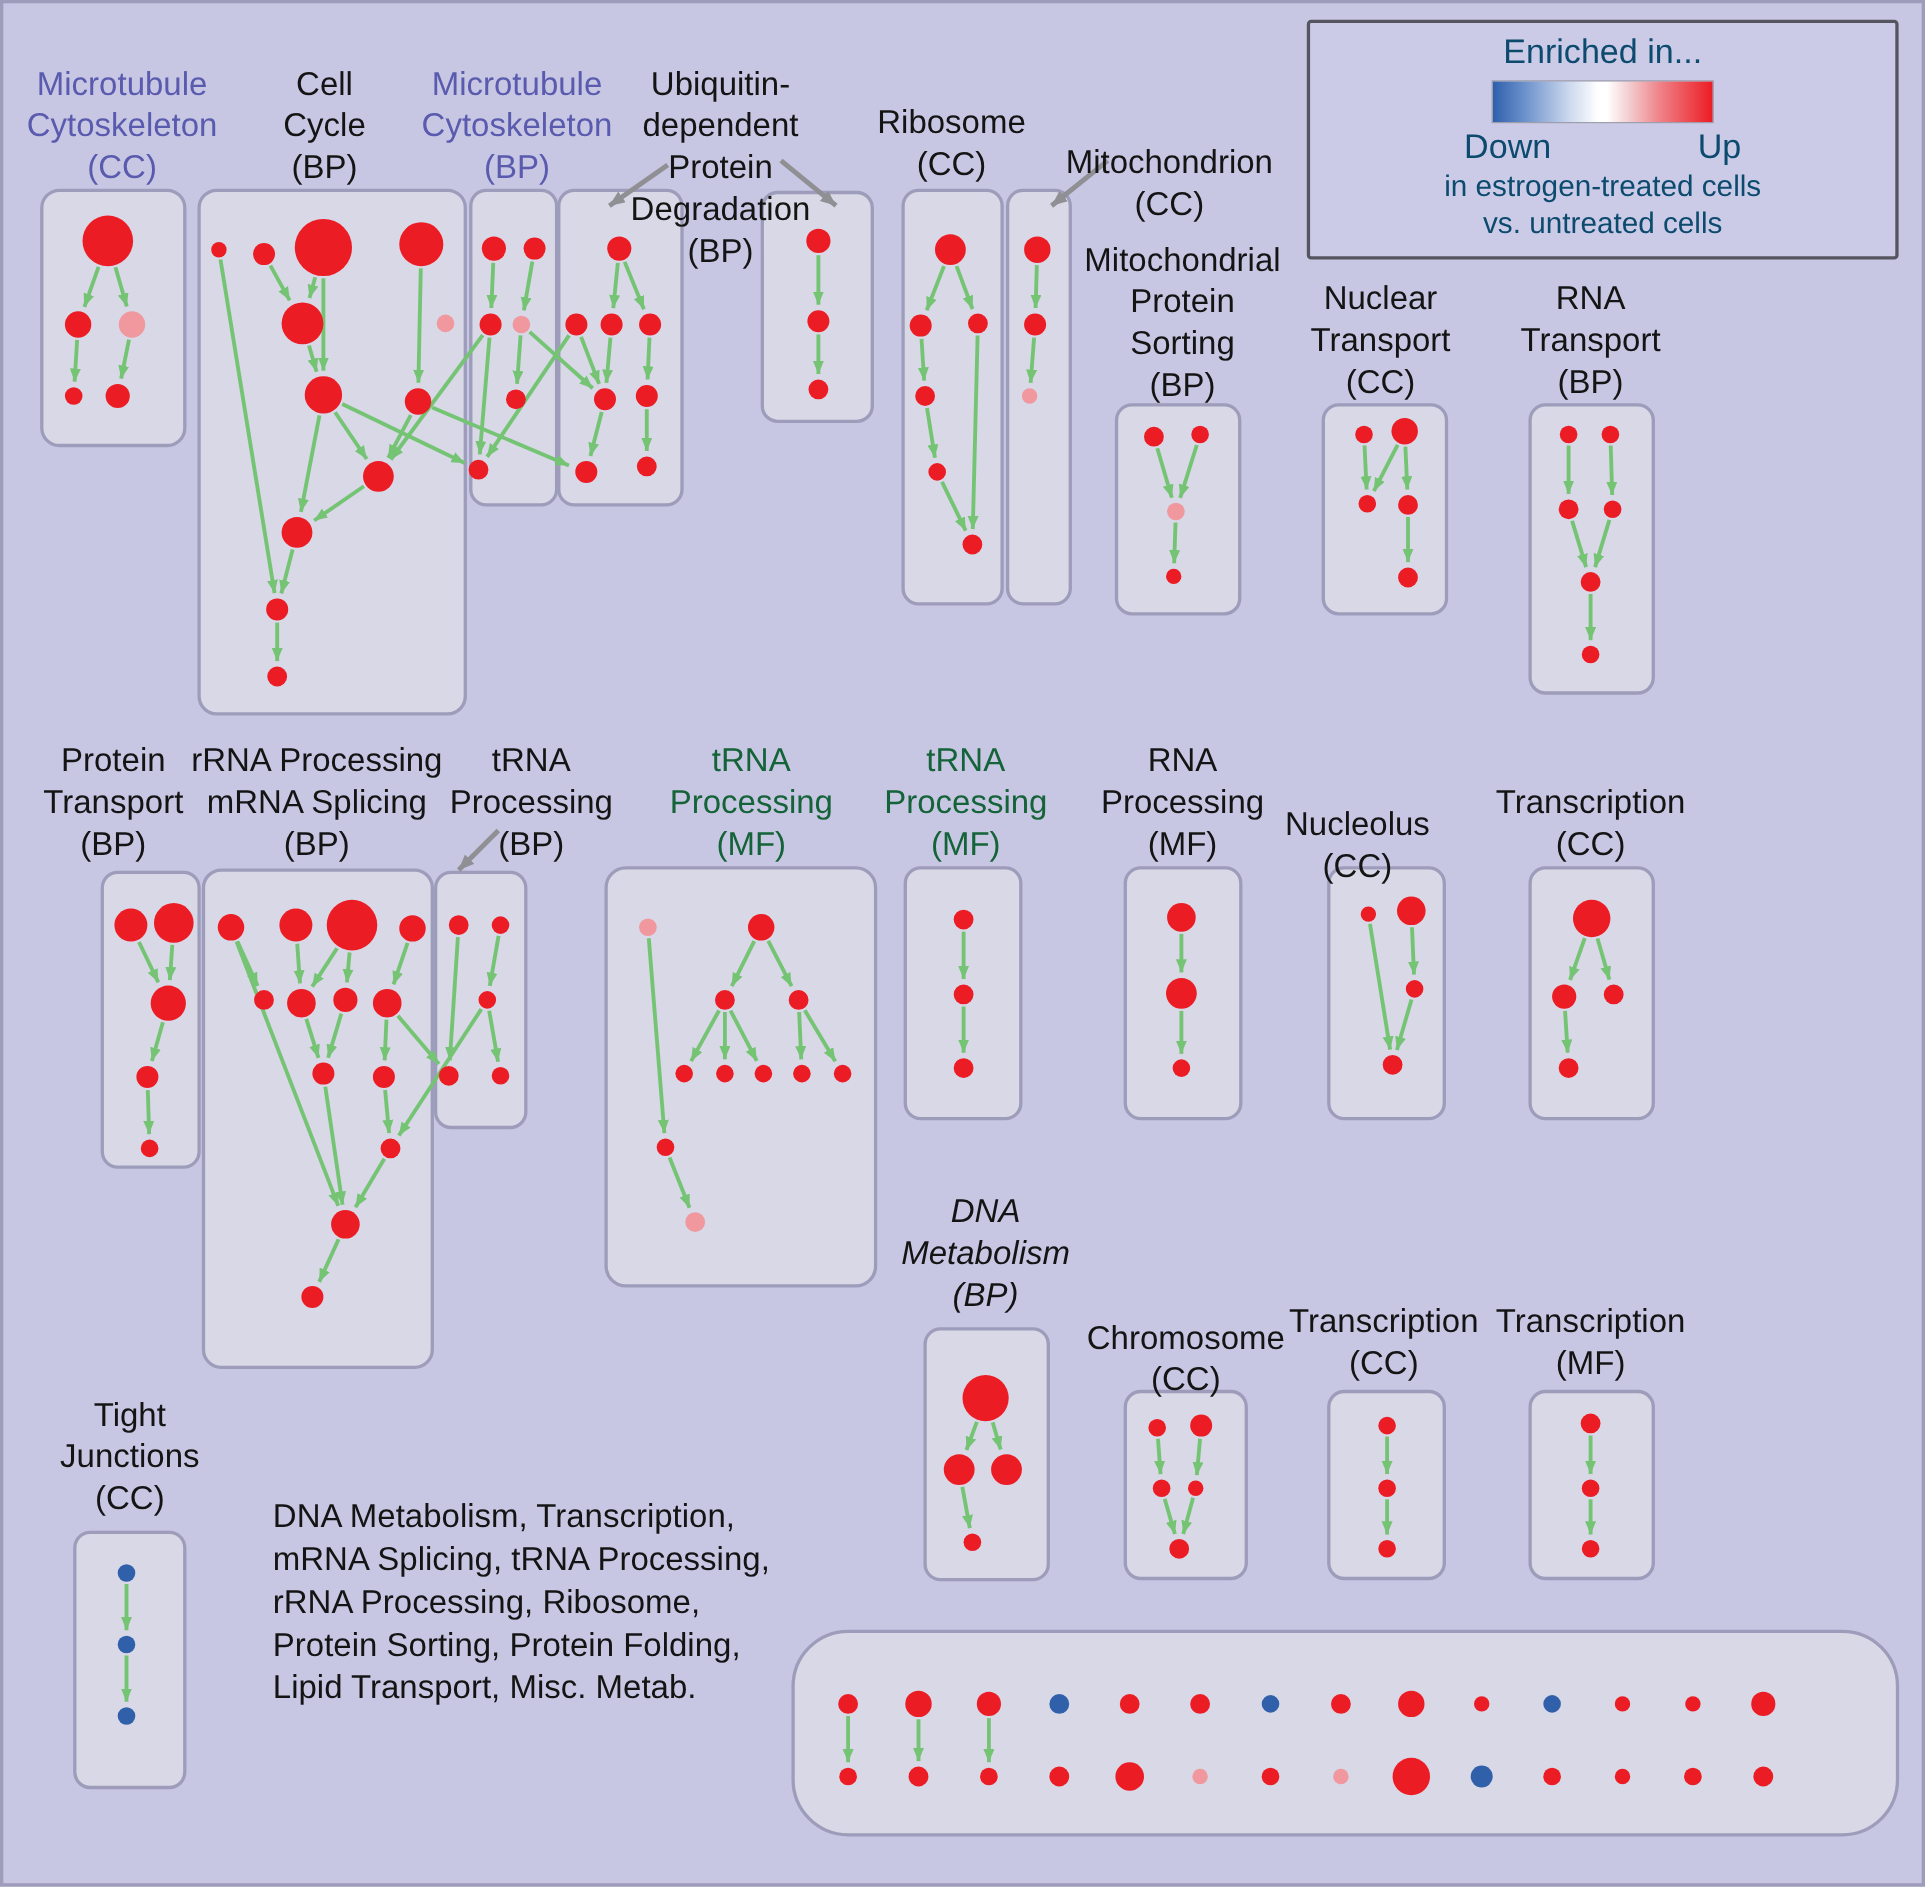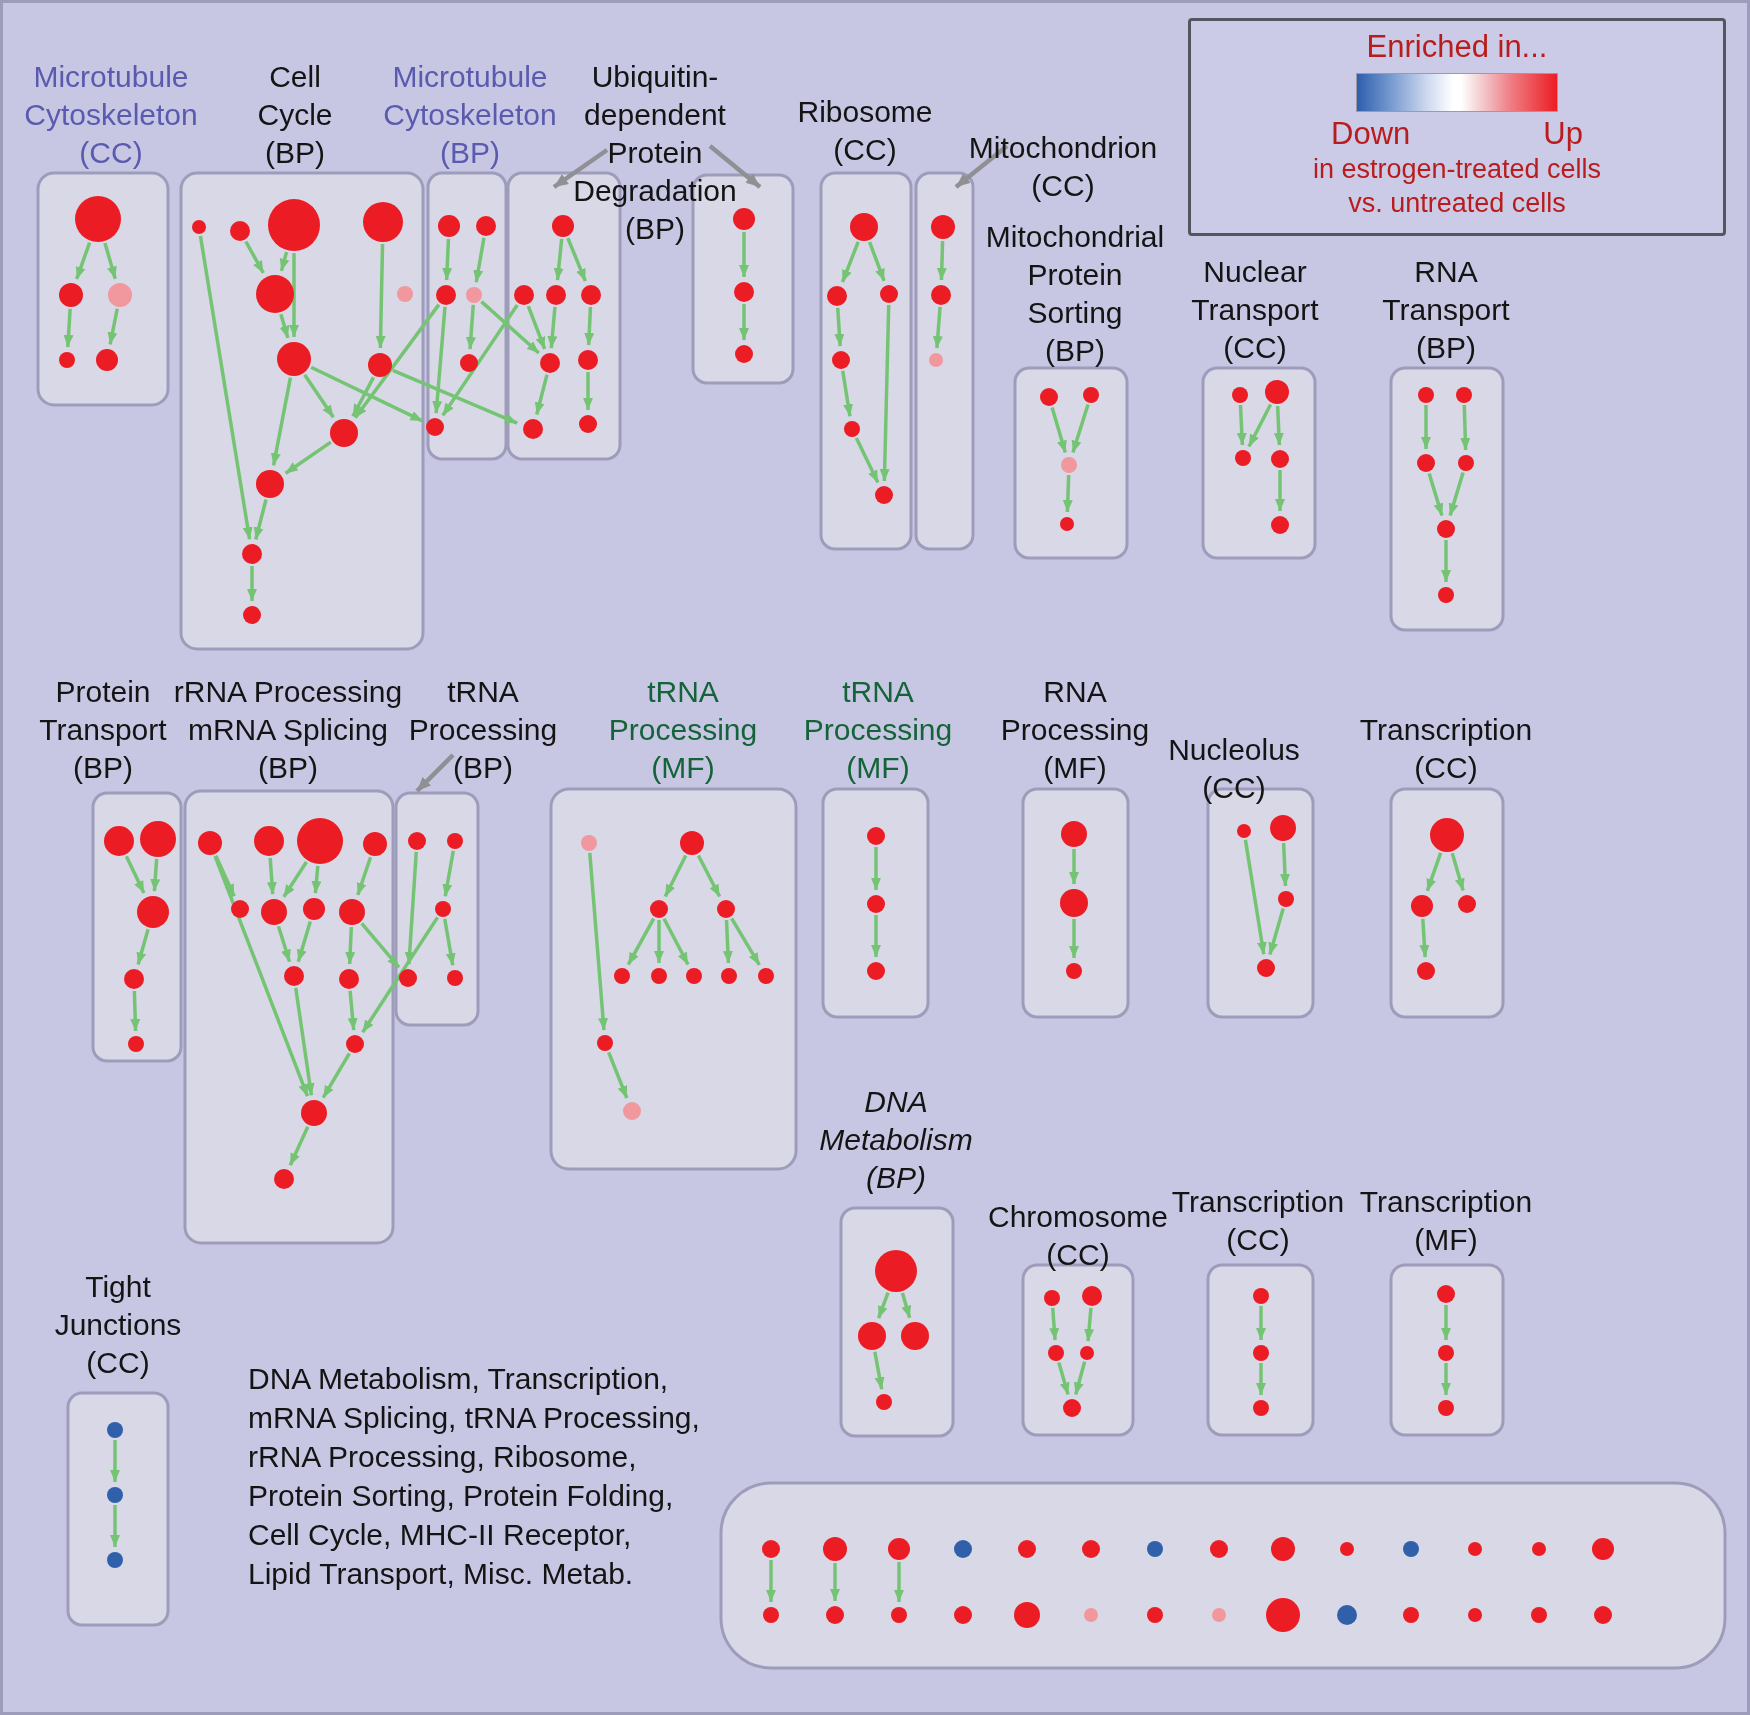--- a/index.html
+++ b/index.html
@@ -1,21 +1,21 @@
 <!DOCTYPE html>
 <html><head>
 <meta charset="utf-8">
 <style>
   html,body{margin:0;padding:0;}
   body{font-family:"Liberation Sans",sans-serif;background:#c7c7e4;}
   #stage{position:relative;width:1750px;height:1715px;background:#c7c7e4;overflow:hidden;box-sizing:border-box;border:3px solid #9d9dbb;}
   #diagram{position:absolute;left:0;top:0;}
   #label-layer{position:absolute;left:0;top:0;width:100%;height:100%;pointer-events:none;}
   .lbl{position:absolute;transform:translateX(-50%);text-align:center;font-size:30px;line-height:38px;white-space:pre-line;}
-  .legend{position:absolute;left:1185px;top:15px;width:538px;height:218px;border:3px solid #55555f;border-radius:4px;box-sizing:border-box;text-align:center;color:#b91c1c;background:#cbcbe7;}
+  .legend{position:absolute;left:1185px;top:15px;width:538px;height:218px;border:3px solid #55555f;border-radius:4px;box-sizing:border-box;text-align:center;color:#0c4a6e;background:#cbcbe7;}
   .legend-title{font-size:31px;margin-top:8px;}
   .legend-gradient{width:200px;height:37px;margin:8px auto 4px auto;border:1px solid #9a9aa8;
     background:linear-gradient(90deg,#2e5fac 0%,#6e93cc 15%,#cdd9ee 35%,#ffffff 48%,#ffffff 52%,#f3cdd0 62%,#ef8288 76%,#ec1c24 100%);}
   .legend-scale{width:252px;margin:0 auto;display:flex;justify-content:space-between;font-size:31px;}
   .legend-context{font-size:27px;line-height:34px;}
   .misc-text{position:absolute;left:245px;top:1356px;font-size:30px;line-height:39px;color:#141414;}
 </style>
 </head>
 <body>
 
@@ -403,16 +403,15 @@
     </div>
     <div class="legend-context">in estrogen-treated cells</div>
     <div class="legend-context">vs. untreated cells</div>
   </div>
 
   <div class="misc-text">
     <div>DNA Metabolism, Transcription,</div>
     <div>mRNA Splicing, tRNA Processing,</div>
     <div>rRNA Processing, Ribosome,</div>
     <div>Protein Sorting, Protein Folding,</div>
-    <div>Cell Cycle, MHC-II Receptor,</div>
     <div>Lipid Transport, Misc. Metab.</div>
   </div>
 </div>
 
 </body></html>

